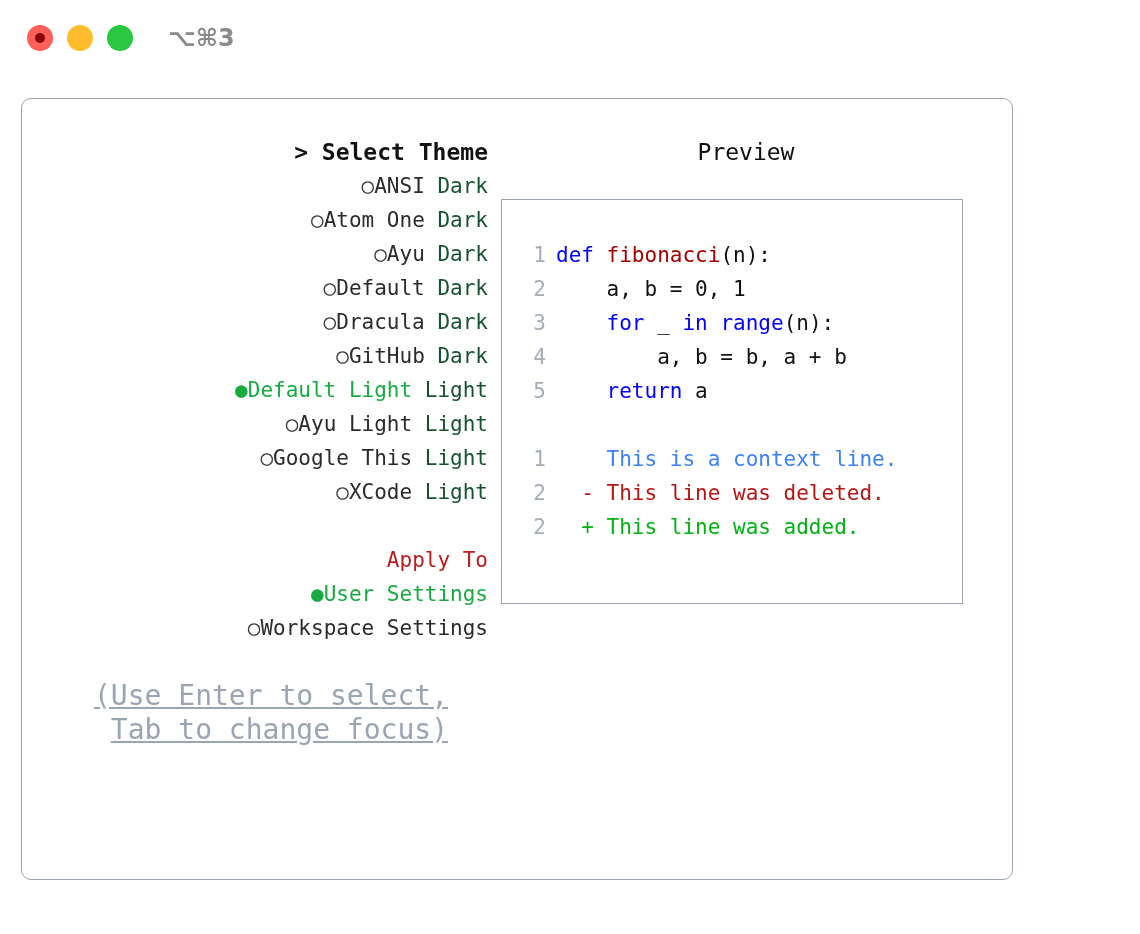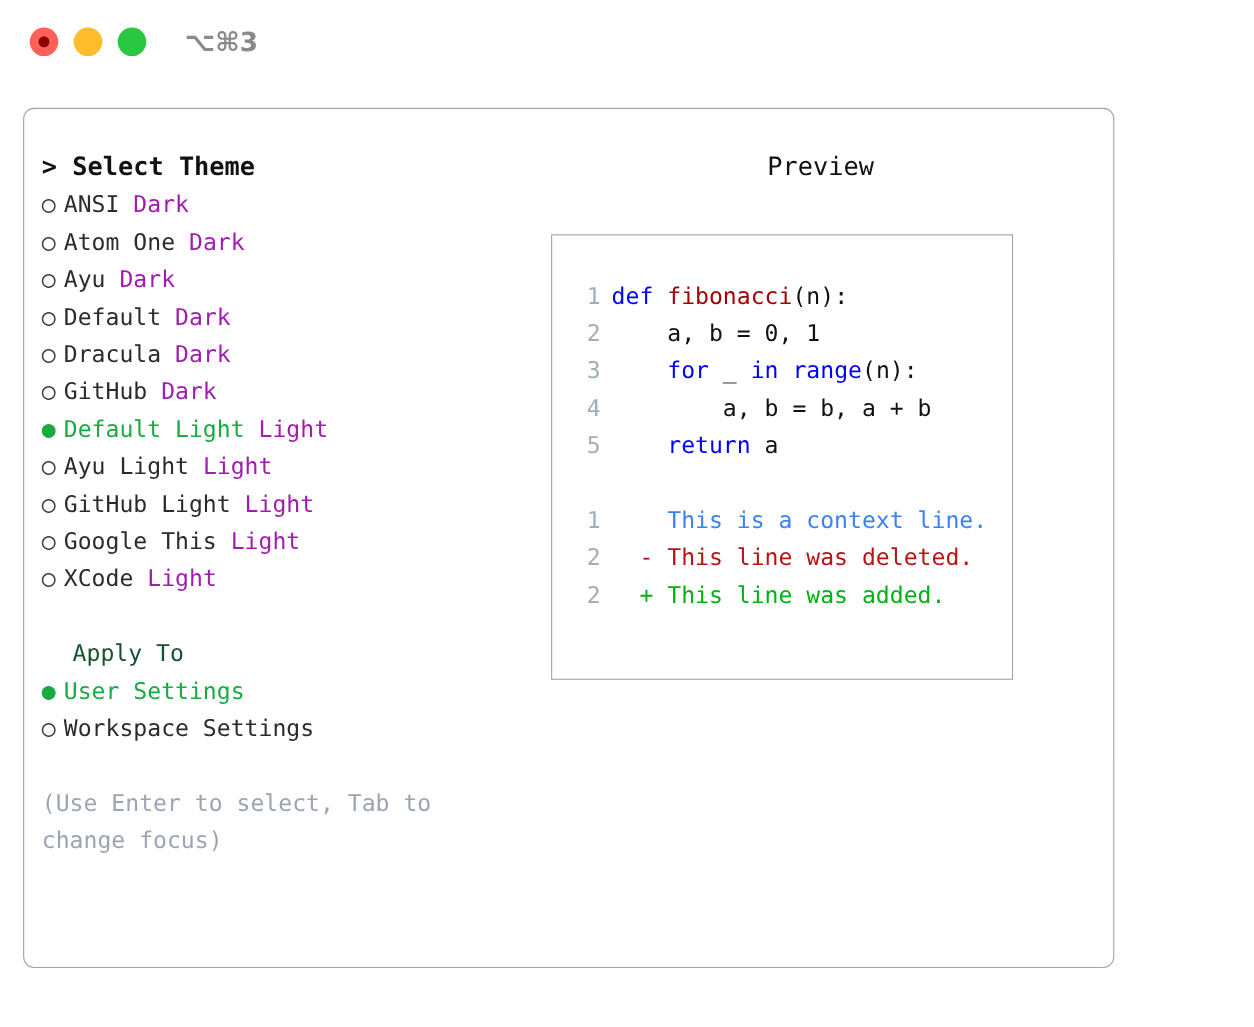--- a/index.html
+++ b/index.html
@@ -77,20 +77,21 @@
     border-radius: 10px;
     box-sizing: border-box;
     background: #ffffff;
   }
 
   
   .left-col {
     position: absolute;
     left: 16px; top: 36px;
     width: 450px;
+    text-align: right;
   }
 
   .list-header {
     font-family: "DejaVu Sans Mono", monospace;
     font-size: 23px;
     font-weight: bold;
     color: #111111;
     line-height: 34px;
     white-space: pre;
   }
@@ -103,60 +104,61 @@
     white-space: pre;
   }
   .theme-row .bullet {
     display: inline-block;
     width: 20px;
     color: #3a3a3a;
   }
   .theme-row.selected .bullet { color: #17ab41; }
   .theme-row.selected .name   { color: #17ab41; }
   .theme-row .tag {
-    color: #a21caf;
+    color: #14532d;
   }
 
   .section-gap { height: 34px; }
 
   .apply-header {
     font-family: "DejaVu Sans Mono", monospace;
     font-size: 21px;
-    color: #14532d;
+    color: #b91c1c;
     line-height: 34px;
     padding-left: 28px;
     white-space: pre;
   }
 
   .hint {
     margin-top: 34px;
     font-family: "DejaVu Sans Mono", monospace;
-    font-size: 21px;
+    font-size: 28px;
     line-height: 34px;
     color: #9aa5b4;
     width: 410px;
+    text-decoration: underline;
   }
 
   
   .right-col {
     position: absolute;
     left: 479px; top: 36px;
     width: 490px;
   }
   .preview-title {
     font-family: "DejaVu Sans Mono", monospace;
     font-size: 23px;
     font-weight: normal;
     color: #111111;
     line-height: 34px;
     text-align: center;
   }
   .preview-box {
-    margin-top: 44px;
-    width: 420px;
+    margin-top: 30px;
+    width: 462px;
     height: 405px;
     border: 1.5px solid #9aa5b1;
     box-sizing: border-box;
     background: #ffffff;
     padding: 38px 0 0 0;
   }
 
   .code {
     font-family: "DejaVu Sans Mono", monospace;
     font-size: 21px;
@@ -201,21 +203,20 @@
 
       <div id="theme-list">
           <div class="theme-row"><span class="bullet">○</span><span class="name">ANSI</span><span class="tag"> Dark</span></div>
           <div class="theme-row"><span class="bullet">○</span><span class="name">Atom One</span><span class="tag"> Dark</span></div>
           <div class="theme-row"><span class="bullet">○</span><span class="name">Ayu</span><span class="tag"> Dark</span></div>
           <div class="theme-row"><span class="bullet">○</span><span class="name">Default</span><span class="tag"> Dark</span></div>
           <div class="theme-row"><span class="bullet">○</span><span class="name">Dracula</span><span class="tag"> Dark</span></div>
           <div class="theme-row"><span class="bullet">○</span><span class="name">GitHub</span><span class="tag"> Dark</span></div>
           <div class="theme-row selected"><span class="bullet">●</span><span class="name">Default Light</span><span class="tag"> Light</span></div>
           <div class="theme-row"><span class="bullet">○</span><span class="name">Ayu Light</span><span class="tag"> Light</span></div>
-          <div class="theme-row"><span class="bullet">○</span><span class="name">GitHub Light</span><span class="tag"> Light</span></div>
           <div class="theme-row"><span class="bullet">○</span><span class="name">Google This</span><span class="tag"> Light</span></div>
           <div class="theme-row"><span class="bullet">○</span><span class="name">XCode</span><span class="tag"> Light</span></div>
         </div>
 
       <div class="section-gap"></div>
 
       <div class="apply-header">Apply To</div>
 
       <div id="apply-list">
           <div class="theme-row selected"><span class="bullet">●</span><span class="name">User Settings</span></div>

